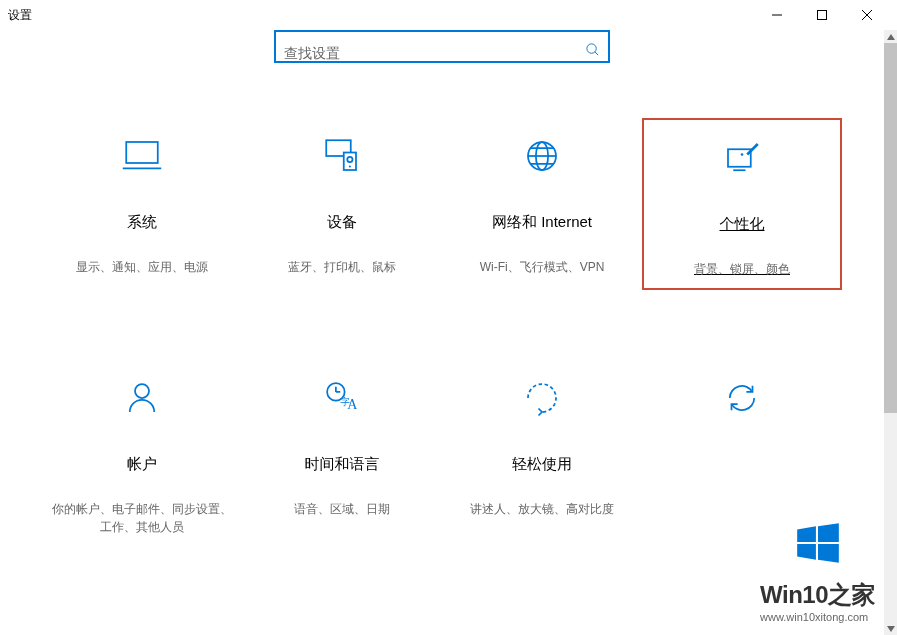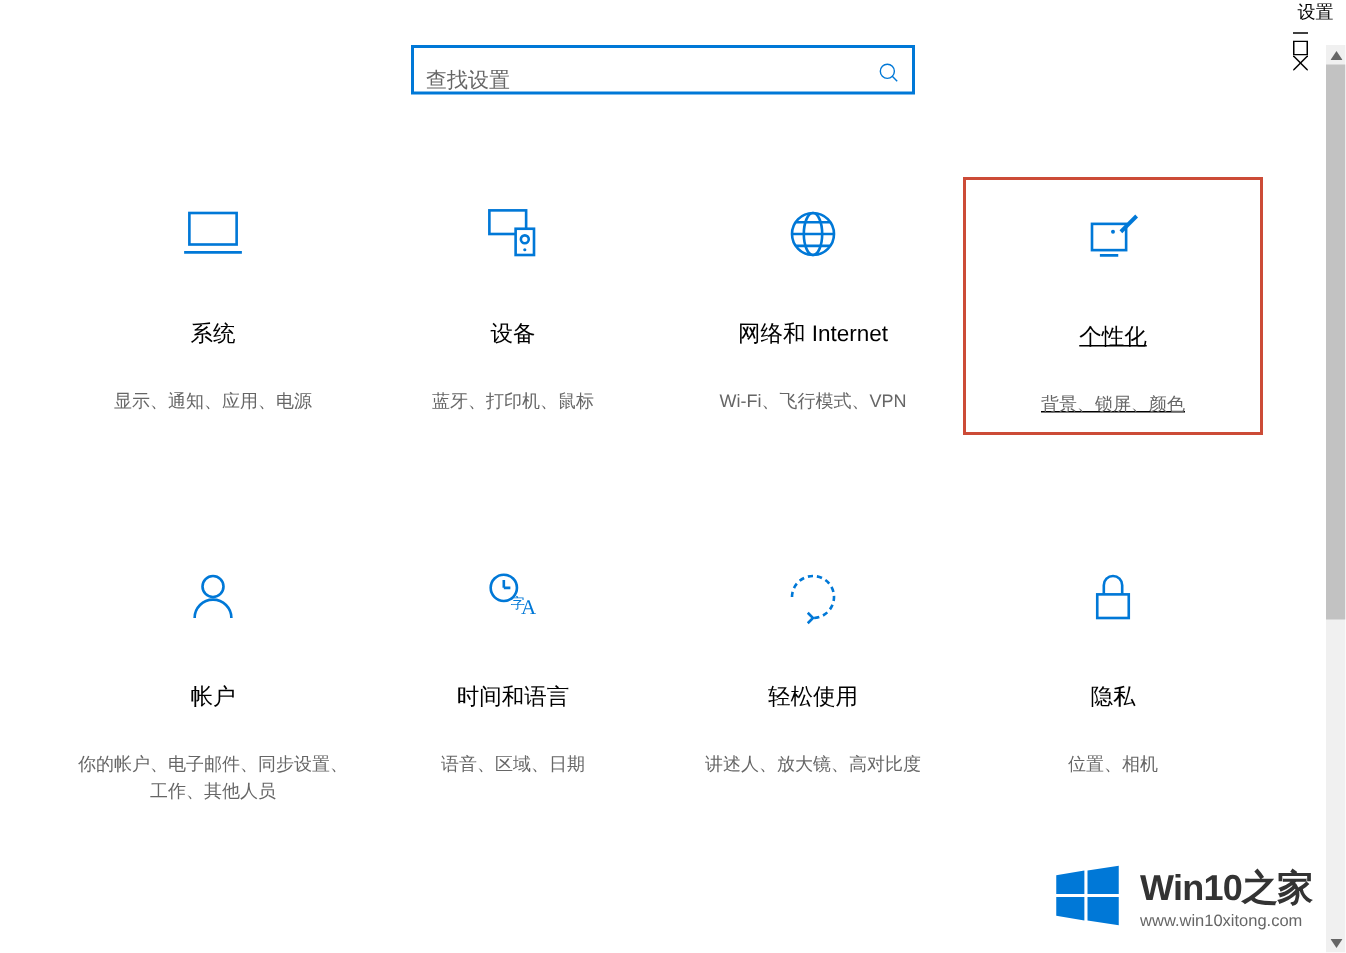--- a/index.html
+++ b/index.html
@@ -1,17 +1,17 @@
 <!DOCTYPE html>
 <html><head>
 <meta charset="utf-8">
 <style>
   * { box-sizing: border-box; margin: 0; padding: 0; }
   html, body { width: 897px; height: 635px; overflow: hidden; font-family: "Microsoft YaHei", "Segoe UI", sans-serif; background: #fff; }
-  .titlebar { height: 30px; display: flex; align-items: flex-end; padding: 0 8px; font-size: 12px; color: #000; flex-direction: column; }
+  .titlebar { height: 30px; display: flex; align-items: center; padding: 0 8px; font-size: 12px; color: #000; }
   .titlebar-title { flex: 0 0 auto; }
   .titlebar-spacer { flex: 1; }
   .win-btn { width: 45px; height: 30px; display: flex; align-items: center; justify-content: center; color: #000; }
   .win-btn svg { width: 10px; height: 10px; }
   .content-wrap { position: relative; width: 897px; height: 605px; }
   .scroll-area { width: 884px; height: 605px; overflow: hidden; }
   .scrollbar-track { position: absolute; right: 0; top: 0; width: 13px; height: 605px; background: #f0f0f0; }
   .scrollbar-arrow { width: 13px; height: 13px; display: flex; align-items: center; justify-content: center; color: #666; }
   .scrollbar-thumb { position: absolute; right: 0; top: 13px; width: 13px; height: 370px; background: #c2c2c2; }
   .page-title { text-align: center; font-weight: 300; font-size: 30px; color: #000; margin-top: 22px; margin-bottom: 22px; }
@@ -20,21 +20,21 @@
   .search-input { flex: 1; border: none; outline: none; font-size: 14px; color: #666; background: transparent; }
   .search-input::placeholder { color: #666; }
   .search-icon { color: #0078d7; }
   .tiles { display: grid; grid-template-columns: repeat(4, 200px); justify-content: center; gap: 70px 0; padding: 0 42px; }
   .tile { width: 200px; min-height: 120px; display: flex; flex-direction: column; align-items: center; text-align: center; cursor: default; padding: 15px 5px 10px; gap: 22px; }
   .tile.highlight { border: 2px solid #cc4b37; text-decoration: underline; }
   .tile-icon { height: 46px; display: flex; align-items: center; justify-content: center; color: #0078d7; margin-bottom: 12px; }
   .tile-icon svg { width: 42px; height: 42px; }
   .tile-title { font-size: 15px; color: #000; margin-bottom: 4px; }
   .tile-desc { font-size: 12px; color: #666; line-height: 1.5; }
-  .watermark { position: absolute; right: 22px; bottom: 12px; display: flex; align-items: center; gap: 10px; }
+  .watermark { position: absolute; right: 22px; bottom: 12px; display: flex; align-items: center; gap: 10px; flex-direction: column; }
   .watermark-logo { width: 50px; height: 50px; }
   .watermark-text { display: flex; flex-direction: column; }
   .watermark-title { font-size: 24px; font-weight: bold; color: #333; letter-spacing:-0.5px;}
   .watermark-url { font-size: 11px; color: #666; }
 </style>
 </head>
 <body>
 
 <div class="titlebar">
   <span class="titlebar-title">设置</span>
@@ -157,30 +157,20 @@
         <div class="tile-icon">
           <svg viewBox="0 0 48 48">
               <path d="M 8 24 A 16 16 0 1 1 24 40" fill="none" stroke="currentColor" stroke-width="2" stroke-dasharray="4,3"></path>
               <polyline points="20,36 24,40 20,44" fill="none" stroke="currentColor" stroke-width="2"></polyline>
             </svg>
         </div>
         <div class="tile-title">轻松使用</div>
         <div class="tile-desc">讲述人、放大镜、高对比度</div>
       </div>
 
-      <div class="tile">
-        <div class="tile-icon">
-          <svg viewBox="0 0 48 48">
-              <rect x="12" y="22" width="24" height="18" fill="none" stroke="currentColor" stroke-width="2"></rect>
-              <path d="M 17 22 V 15 A 7 7 0 0 1 31 15 V 22" fill="none" stroke="currentColor" stroke-width="2"></path>
-            </svg>
-        </div>
-        <div class="tile-title">隐私</div>
-        <div class="tile-desc">位置、相机</div>
-      </div>
 
       <div class="tile">
         <div class="tile-icon">
           <svg viewBox="0 0 48 48">
               <path d="M 10 24 A 14 14 0 0 1 36 17" fill="none" stroke="currentColor" stroke-width="2"></path>
               <path d="M 38 24 A 14 14 0 0 1 12 31" fill="none" stroke="currentColor" stroke-width="2"></path>
               <polyline points="36,10 36,17 29,17" fill="none" stroke="currentColor" stroke-width="2"></polyline>
               <polyline points="12,38 12,31 19,31" fill="none" stroke="currentColor" stroke-width="2"></polyline>
             </svg>
         </div>

